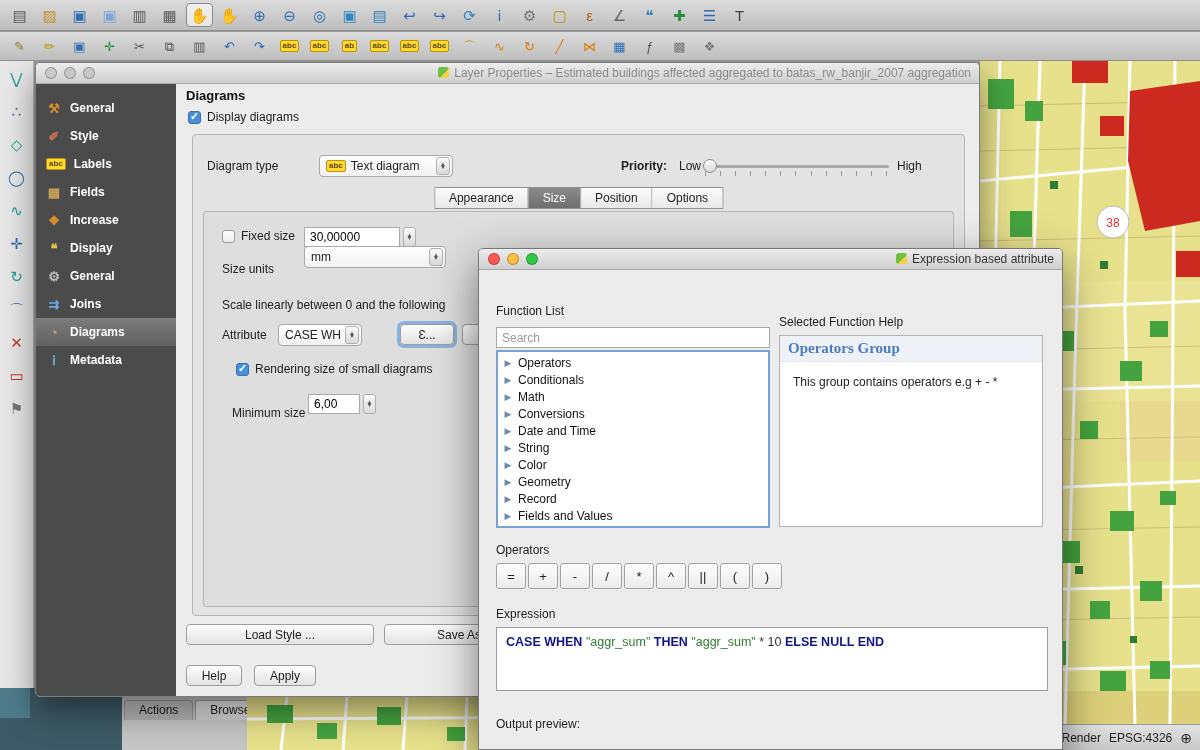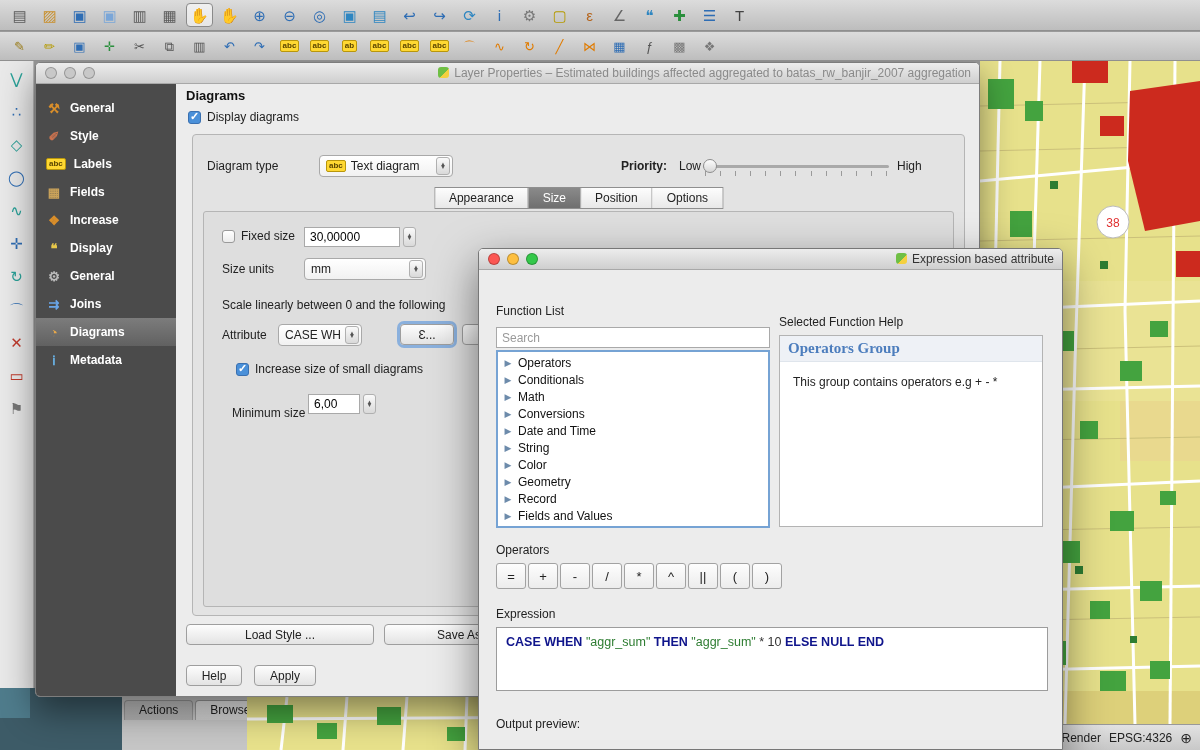--- a/index.html
+++ b/index.html
@@ -504,38 +504,38 @@
 
         <div id="inner-panel">
           <div class="cbrow" style="left:18px;top:17px">
             <span class="cb"></span>
             <span>Fixed size</span>
           </div>
           <input class="macinput" style="left: 100px; top: 15px; width: 96px;" value="30,00000">
           <span class="stepper" style="left:199px;top:15px">▲<br>▼</span>
 
           <div class="lbl" style="left:18px;top:50px">Size units</div>
-          <div class="macselect" style="left:100px;top:46px;width:122px">
+          <div class="macselect" style="left:100px;top:34px;width:142px">
             <span class="val">mm</span>
             <span class="ssteps">▲<br>▼</span>
           </div>
 
           <div class="lbl" style="left:18px;top:86px">Scale linearly between 0 and the following</div>
 
           <div class="lbl" style="left:18px;top:116px">Attribute</div>
           <div class="macselect" style="left:74px;top:112px;width:84px">
             <span class="val">CASE WHEN "</span>
             <span class="ssteps">▲<br>▼</span>
           </div>
           <div class="macbtn focusring" style="left:196px;top:112px;width:54px">Ɛ...</div>
           <div class="macbtn" style="left:258px;top:112px;width:30px"></div>
 
           <div class="cbrow" style="left:32px;top:150px">
             <span class="cb checked"></span>
-            <span>Increase size of small diagrams</span>
+            <span>Rendering size of small diagrams</span>
           </div>
 
           <div class="lbl" style="left:28px;top:194px">Minimum size</div>
           <input class="macinput" style="left: 104px; top: 182px; width: 52px;" value="6,00">
           <span class="stepper" style="left:159px;top:182px">▲<br>▼</span>
         </div>
       </div>
 
       <div class="macbtn" style="left:10px;top:540px;width:188px">Load Style ...</div>
       <div class="macbtn" style="left:208px;top:540px;width:150px">Save As</div>

